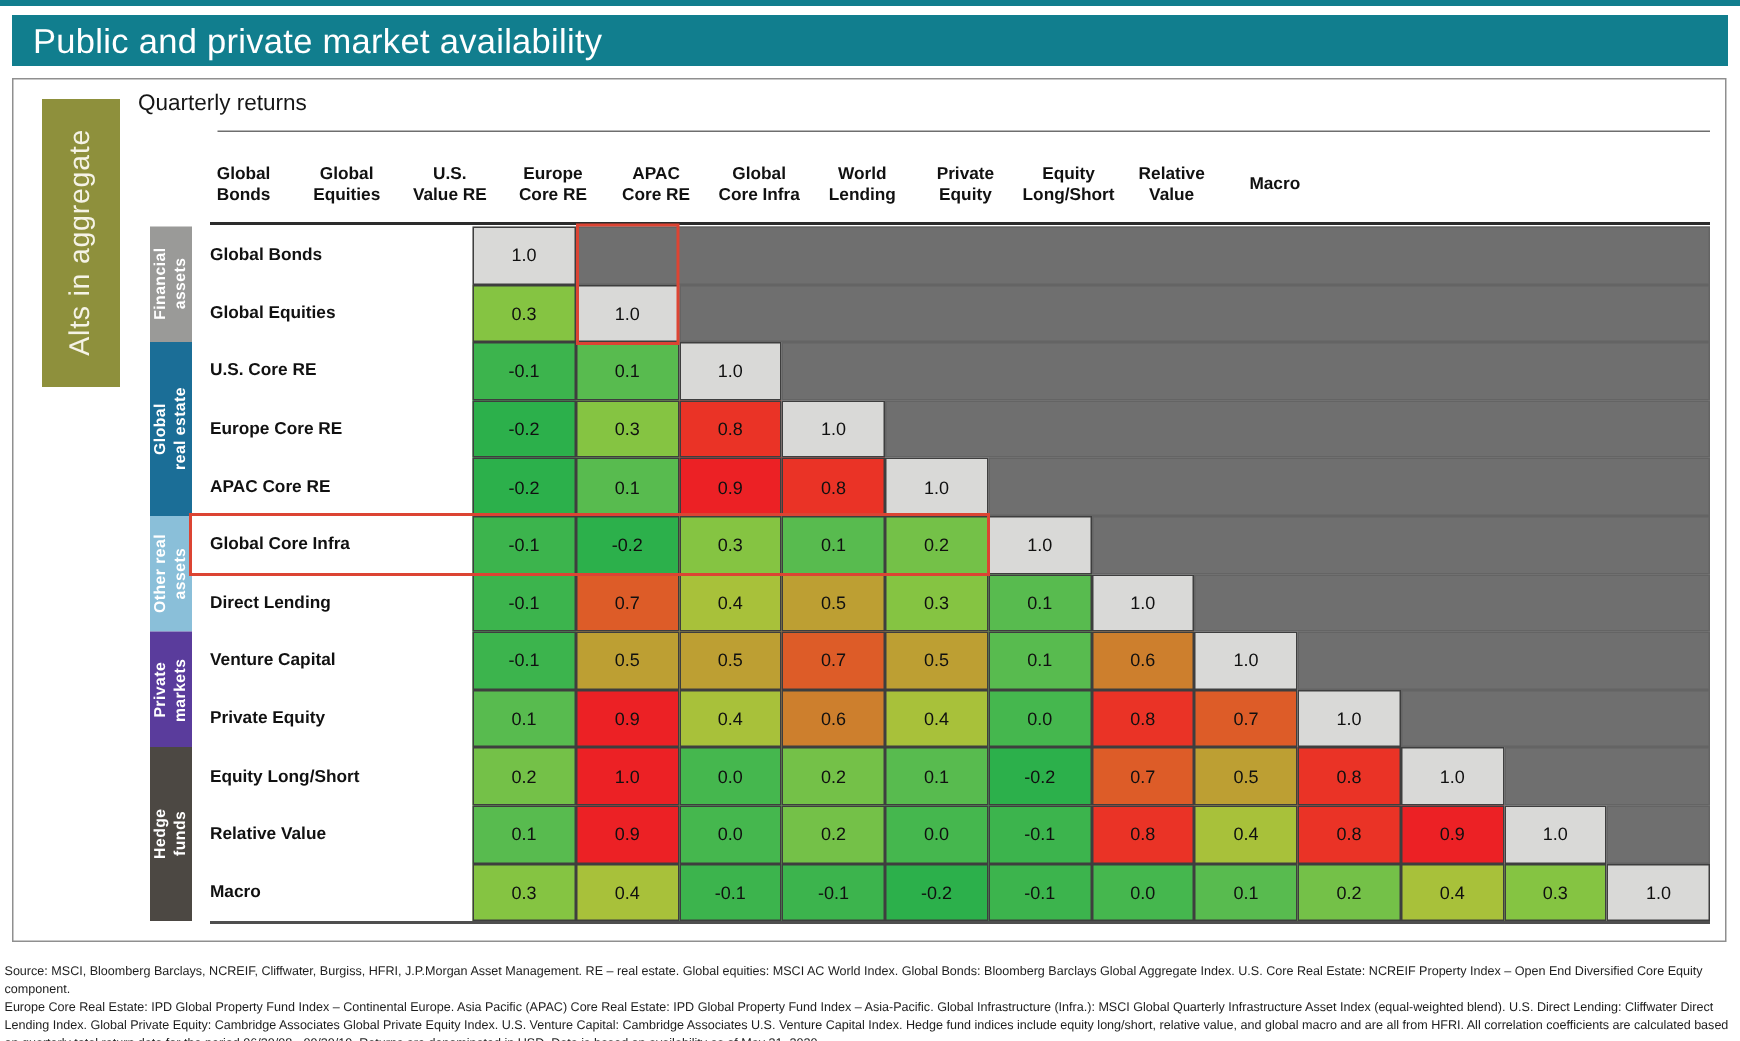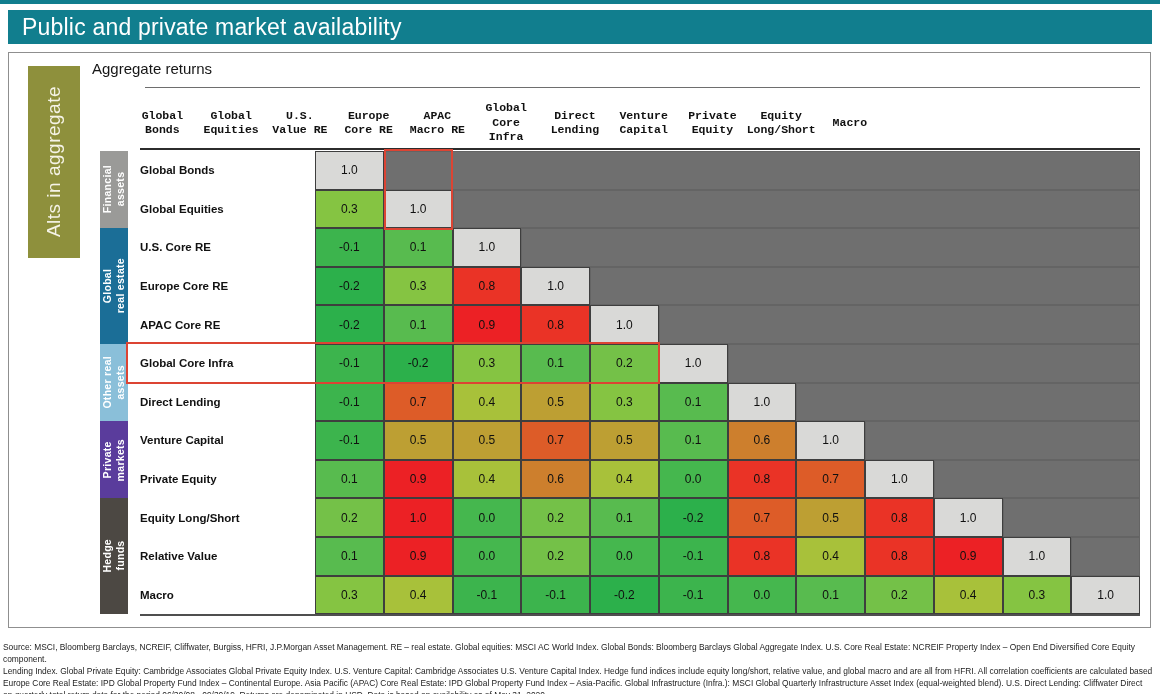--- a/index.html
+++ b/index.html
@@ -44,45 +44,45 @@
 <div class="abs title-bar">
   <span>Public and private market availability</span>
 </div>
 
 <div class="abs content-box"></div>
 
 <div class="abs alts-box">
   <span class="alts-text">Alts in aggregate</span>
 </div>
 
-<div class="abs quarterly">Aggregate returns</div>
+<div class="abs quarterly">Quarterly returns</div>
 <div class="abs rule1"></div>
 
 <div class="abs header-row">
-  <div id="col-headers" style="display:flex;font-family:Liberation Mono, monospace;">
+  <div id="col-headers" style="display:flex;">
       <div class="col-h">Global
 Bonds</div>
       <div class="col-h">Global
 Equities</div>
       <div class="col-h">U.S.
 Value RE</div>
       <div class="col-h">Europe
 Core RE</div>
       <div class="col-h">APAC
-Macro RE</div>
+Core RE</div>
       <div class="col-h">Global
 Core Infra</div>
-      <div class="col-h">Direct
+      <div class="col-h">World
 Lending</div>
-      <div class="col-h">Venture
-Capital</div>
       <div class="col-h">Private
 Equity</div>
       <div class="col-h">Equity
 Long/Short</div>
+      <div class="col-h">Relative
+Value</div>
       <div class="col-h">Macro</div>
     </div>
 </div>
 
 <div class="abs header-rule"></div>
 
 <div class="abs group-strip" id="group-strip">
     <div class="gblock" style="top: 0px; height: 77.2px; background: rgb(154, 154, 152);">
       <span class="gtext">Financial
 assets</span>
@@ -233,16 +233,16 @@
     </div>
   </div>
 
 <div class="abs bottom-rule"></div>
 
 <div class="abs hl-box" style="left:384px;top:149px;width:69px;height:81px;"></div>
 <div class="abs hl-box" style="left:126px;top:342px;width:534px;height:42px;"></div>
 
 <div class="abs footer">
   <div>Source: MSCI, Bloomberg Barclays, NCREIF, Cliffwater, Burgiss, HFRI, J.P.Morgan Asset Management. RE – real estate. Global equities: MSCI AC World Index. Global Bonds: Bloomberg Barclays Global Aggregate Index. U.S. Core Real Estate: NCREIF Property Index – Open End Diversified Core Equity component.</div>
+  <div>Europe Core Real Estate: IPD Global Property Fund Index – Continental Europe. Asia Pacific (APAC) Core Real Estate: IPD Global Property Fund Index – Asia-Pacific. Global Infrastructure (Infra.): MSCI Global Quarterly Infrastructure Asset Index (equal-weighted blend). U.S. Direct Lending: Cliffwater Direct</div>
   <div>Lending Index. Global Private Equity: Cambridge Associates Global Private Equity Index. U.S. Venture Capital: Cambridge Associates U.S. Venture Capital Index. Hedge fund indices include equity long/short, relative value, and global macro and are all from HFRI. All correlation coefficients are calculated based</div>
-  <div>Europe Core Real Estate: IPD Global Property Fund Index – Continental Europe. Asia Pacific (APAC) Core Real Estate: IPD Global Property Fund Index – Asia-Pacific. Global Infrastructure (Infra.): MSCI Global Quarterly Infrastructure Asset Index (equal-weighted blend). U.S. Direct Lending: Cliffwater Direct</div>
   <div>on quarterly total return data for the period 06/30/08 - 09/30/19. Returns are denominated in USD. Data is based on availability as of May 31, 2020.</div>
 </div>
 
 </body></html>

